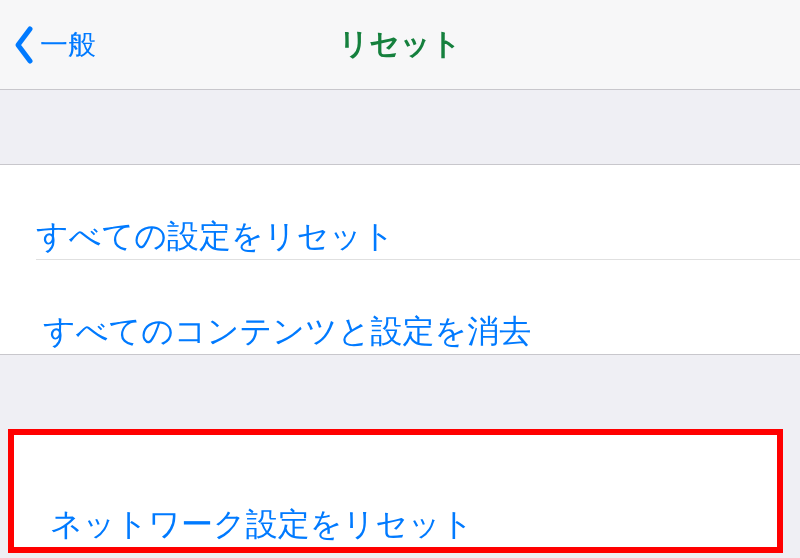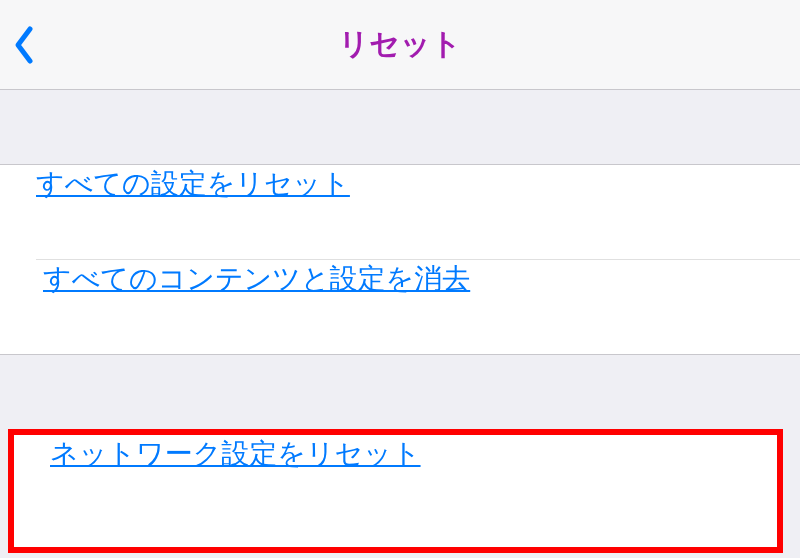--- a/index.html
+++ b/index.html
@@ -38,46 +38,45 @@
     .back-chevron svg {
       width: 100%;
       height: 100%;
     }
     .nav-title {
       position: absolute;
       left: 50%;
       transform: translateX(-50%);
       font-size: 30px;
       font-weight: bold;
-      color: #a21caf;
+      color: #15803d;
       font-family: Liberation Serif, serif;
     }
     .section-gap {
       height: 74px;
       background: #efeff4;
     }
     .section-gap-large {
       height: 74px;
       background: #efeff4;
     }
     .list-group {
       background: #fff;
       border-top: 1px solid #c8c7cc;
       border-bottom: 1px solid #c8c7cc;
     }
     .list-item {
       height: 94px;
       display: flex;
-      align-items: flex-start;
+      align-items: flex-end;
       padding-left: 36px;
       color: #007aff;
-      font-size: 28px;
+      font-size: 32px;
       cursor: pointer;
       background: #fff;
-      text-decoration: underline;
     }
     .divider-inset {
       height: 1px;
       background: #e0e0e0;
       margin-left: 36px;
     }
     .highlighted-group {
       border: 6px solid #ff0000;
       margin-left: 8px;
       margin-right: 17px;
@@ -91,20 +90,21 @@
 </head>
 <body>
 
 <div class="nav-bar">
   <div class="back-button">
     <span class="back-chevron">
       <svg viewBox="0 0 24 40" fill="none" stroke="#007aff" stroke-width="5" stroke-linecap="round" stroke-linejoin="round">
         <polyline points="18,4 6,20 18,36"></polyline>
       </svg>
     </span>
+    <span>一般</span>
   </div>
   <div class="nav-title">リセット</div>
 </div>
 
 <div class="section-gap"></div>
 
 <div class="list-group">
   <div class="list-item">
     <span>すべての設定をリセット</span>
   </div>

